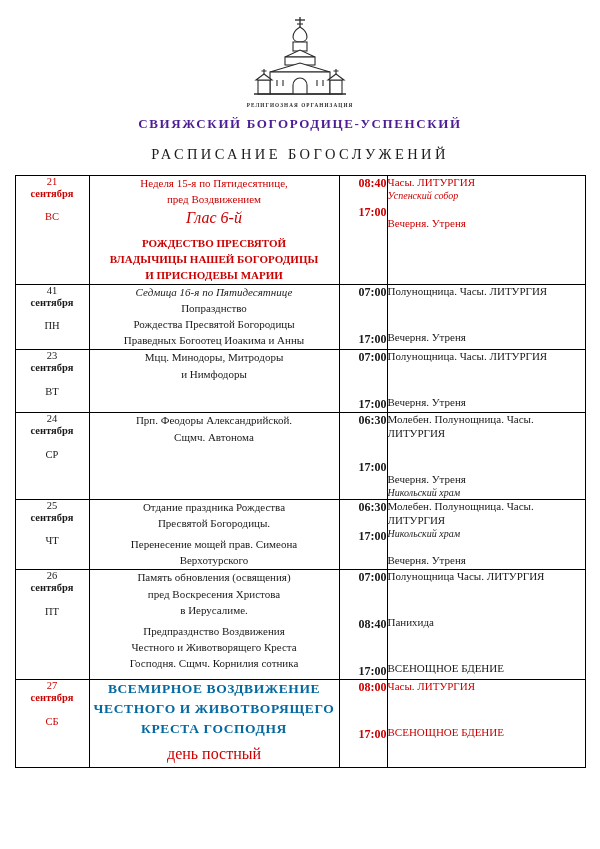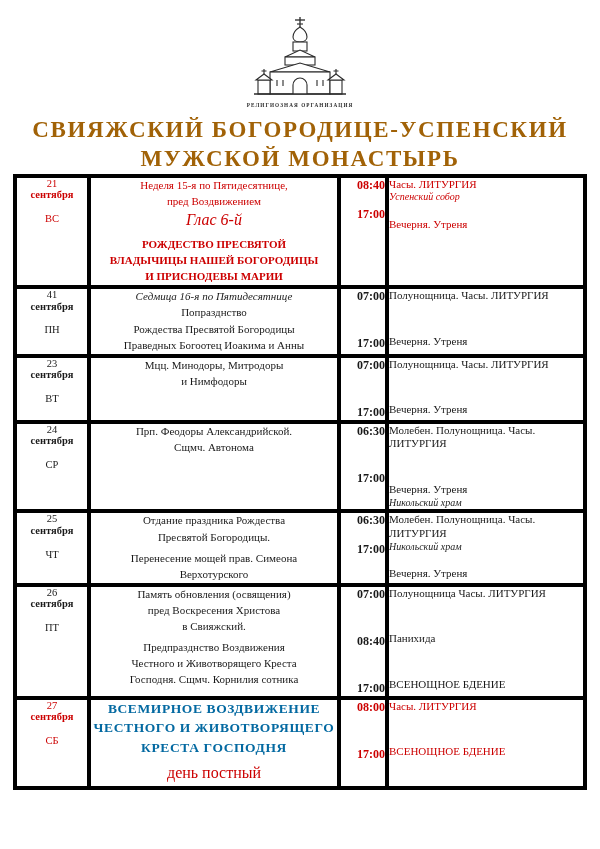--- a/index.html
+++ b/index.html
@@ -26,24 +26,24 @@
     font-family: "Liberation Serif", serif;
     font-size: 5.2px;
     letter-spacing: 1.1px;
     color: #2a2a2a;
     margin-top: 2px;
     text-transform: uppercase;
     font-weight: bold;
   }
   .title-block { text-align: center; margin-top: 8px; }
   .title-line {
-    color: #a16207;
+    color: #4c1d95;
     font-family: "Liberation Serif", serif;
     font-weight: bold;
-    font-size: 23px;
+    font-size: 13px;
     letter-spacing: 1.6px;
     line-height: 1.25;
     text-transform: uppercase;
     white-space: nowrap;
   }
   .subtitle {
     text-align: center;
     margin-top: 14px;
     margin-bottom: 12px;
     font-size: 14.5px;
@@ -54,21 +54,21 @@
 
   
   table.schedule {
     width: 570px;
     margin: 0 auto;
     border-collapse: collapse;
     table-layout: fixed;
     border: 1px solid #d9a0a0;
   }
   table.schedule td {
-    border: 4px solid #000000;
+    border: 1px solid #000000;
     vertical-align: top;
     padding: 0;
   }
   td.c-date {
     width: 74px;
     text-align: center;
     font-size: 10.5px;
     line-height: 1.1;
     padding: 6px 2px 6px 2px;
     vertical-align: middle;
@@ -153,23 +153,23 @@
 
           <path d="M10 80 h92" stroke-width="1.3"></path>
         </g>
       </svg>
     </span>
     <div class="logo-caption">РЕЛИГИОЗНАЯ ОРГАНИЗАЦИЯ</div>
   </div>
 
   <div class="title-block">
     <div class="title-line">Свияжский Богородице-Успенский</div>
-    <div class="title-line">мужской монастырь</div>
   </div>
 
+  <div class="subtitle">Расписание богослужений</div>
 
   <table class="schedule">
     <tbody id="schedule-body">
         <tr>
           <td class="c-date red">
             <span class="date-day">21</span>
             <span class="date-mon">сентября</span>
             <span class="date-dow">ВС</span>
           </td>
           <td class="c-desc">
@@ -284,21 +284,21 @@
         </tr>
         <tr>
           <td class="c-date black">
             <span class="date-day">26</span>
             <span class="date-mon">сентября</span>
             <span class="date-dow">ПТ</span>
           </td>
           <td class="c-desc">
             <div class="desc-p black">Память обновления (освящения)</div>
             <div class="desc-p black">пред Воскресения Христова</div>
-            <div class="desc-p black">в Свияжский.</div>
+            <div class="desc-p black">в Иерусалиме.</div>
             <div class="desc-p black desc-gap">Предпразднство Воздвижения</div>
             <div class="desc-p black">Честного и Животворящего Креста</div>
             <div class="desc-p black">Господня. Сщмч. Корнилия сотника</div>
           </td>
           <td class="c-time">
             <div class="black bold">07:00</div>
             <div style="height: 32px;"></div>
             <div class="black bold">08:40</div>
             <div style="height: 32px;"></div>
             <div class="black bold">17:00</div>

